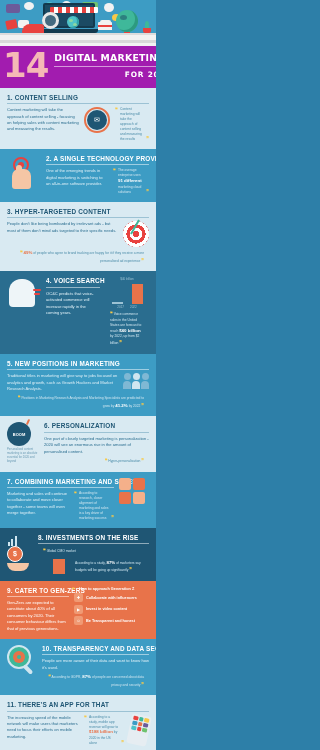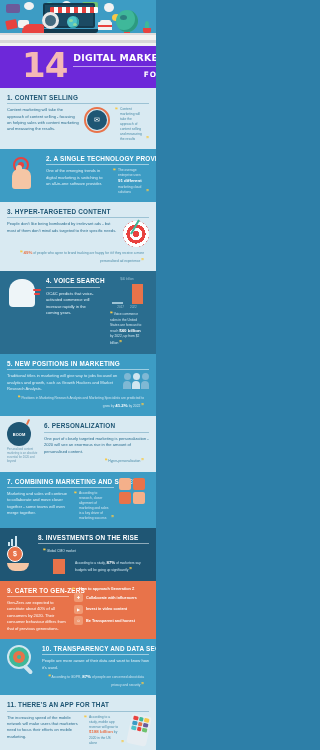--- a/index.html
+++ b/index.html
@@ -95,21 +95,21 @@
   .f7{ left:18px; top:20px; width:11px;height:8px; background:#f2f2f2;}
   .f8{ left:100px; top:20px; width:11px;height:8px; background:#f2f2f2;}
   .f9{ left:112px; top:14px; width:8px;height:7px; background:#f7c948; border-radius:50%;}
   .f10{ left:68px; top:16px; width:9px;height:7px; background:#f2f2f2;}
   .sale-txt{
     position:absolute; left:83px; top:3px; font-size:4px; color:#fff; font-weight:bold; letter-spacing:.2px;
   }
 
   
   .title-band{
-    position:relative; background:#6d28d9; padding:6px 6px 8px 20px; display:flex; 
+    position:relative; background:#a21caf; padding:6px 6px 8px 1px; display:flex; 
   }
   .big14{
     font-size:34px; font-weight:bold; color:#f5b8b6; line-height:.82;
     letter-spacing:-1px; padding-left:2px; flex:0 0 auto; font-family:"DejaVu Sans", sans-serif;
   }
   .title-text{ flex:1; padding-left:6px; }
   .title-main{
     font-size:9.3px; font-weight:bold; color:#fff; letter-spacing:.25px; white-space:nowrap;
     font-family:"DejaVu Sans", sans-serif;
   }

